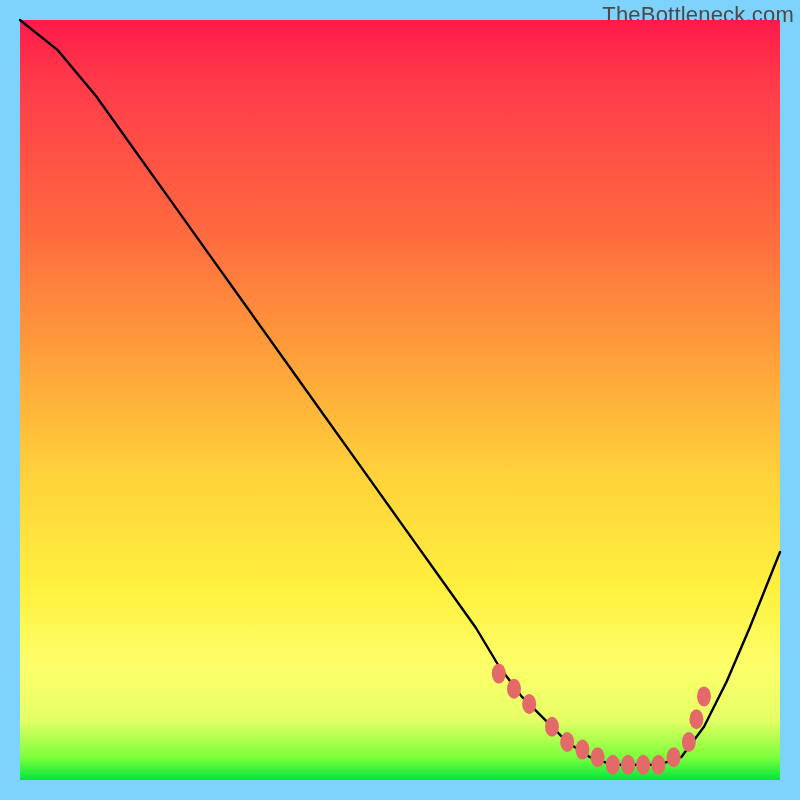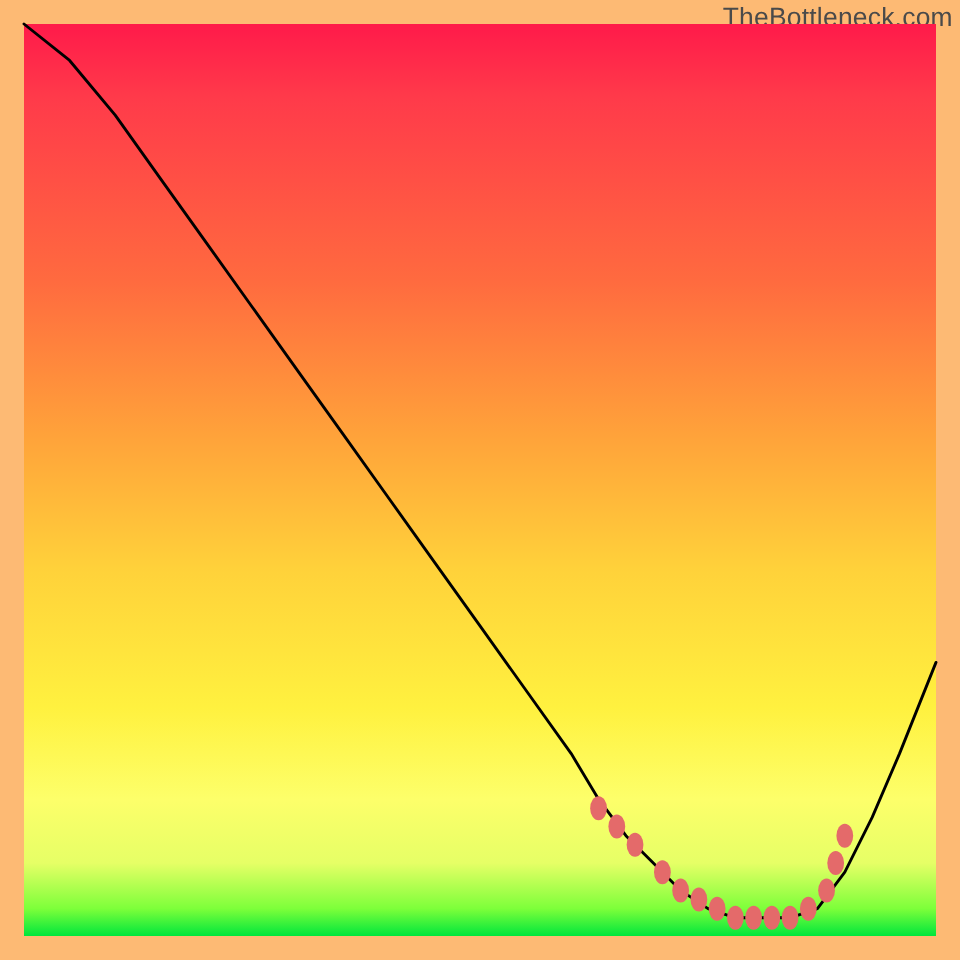--- a/index.html
+++ b/index.html
@@ -8,21 +8,21 @@
     width: 800px;
     height: 800px;
     overflow: hidden;
     background: #000;
     font-family: Arial, Helvetica, sans-serif;
   }
   .frame {
     position: relative;
     width: 800px;
     height: 800px;
-    background: #fdba74;
+    background: #7dd3fc;
   }
   .plot-area {
     position: absolute;
     left: 20px;
     top: 20px;
     width: 760px;
     height: 760px;
     
     background: linear-gradient(
       to bottom,

